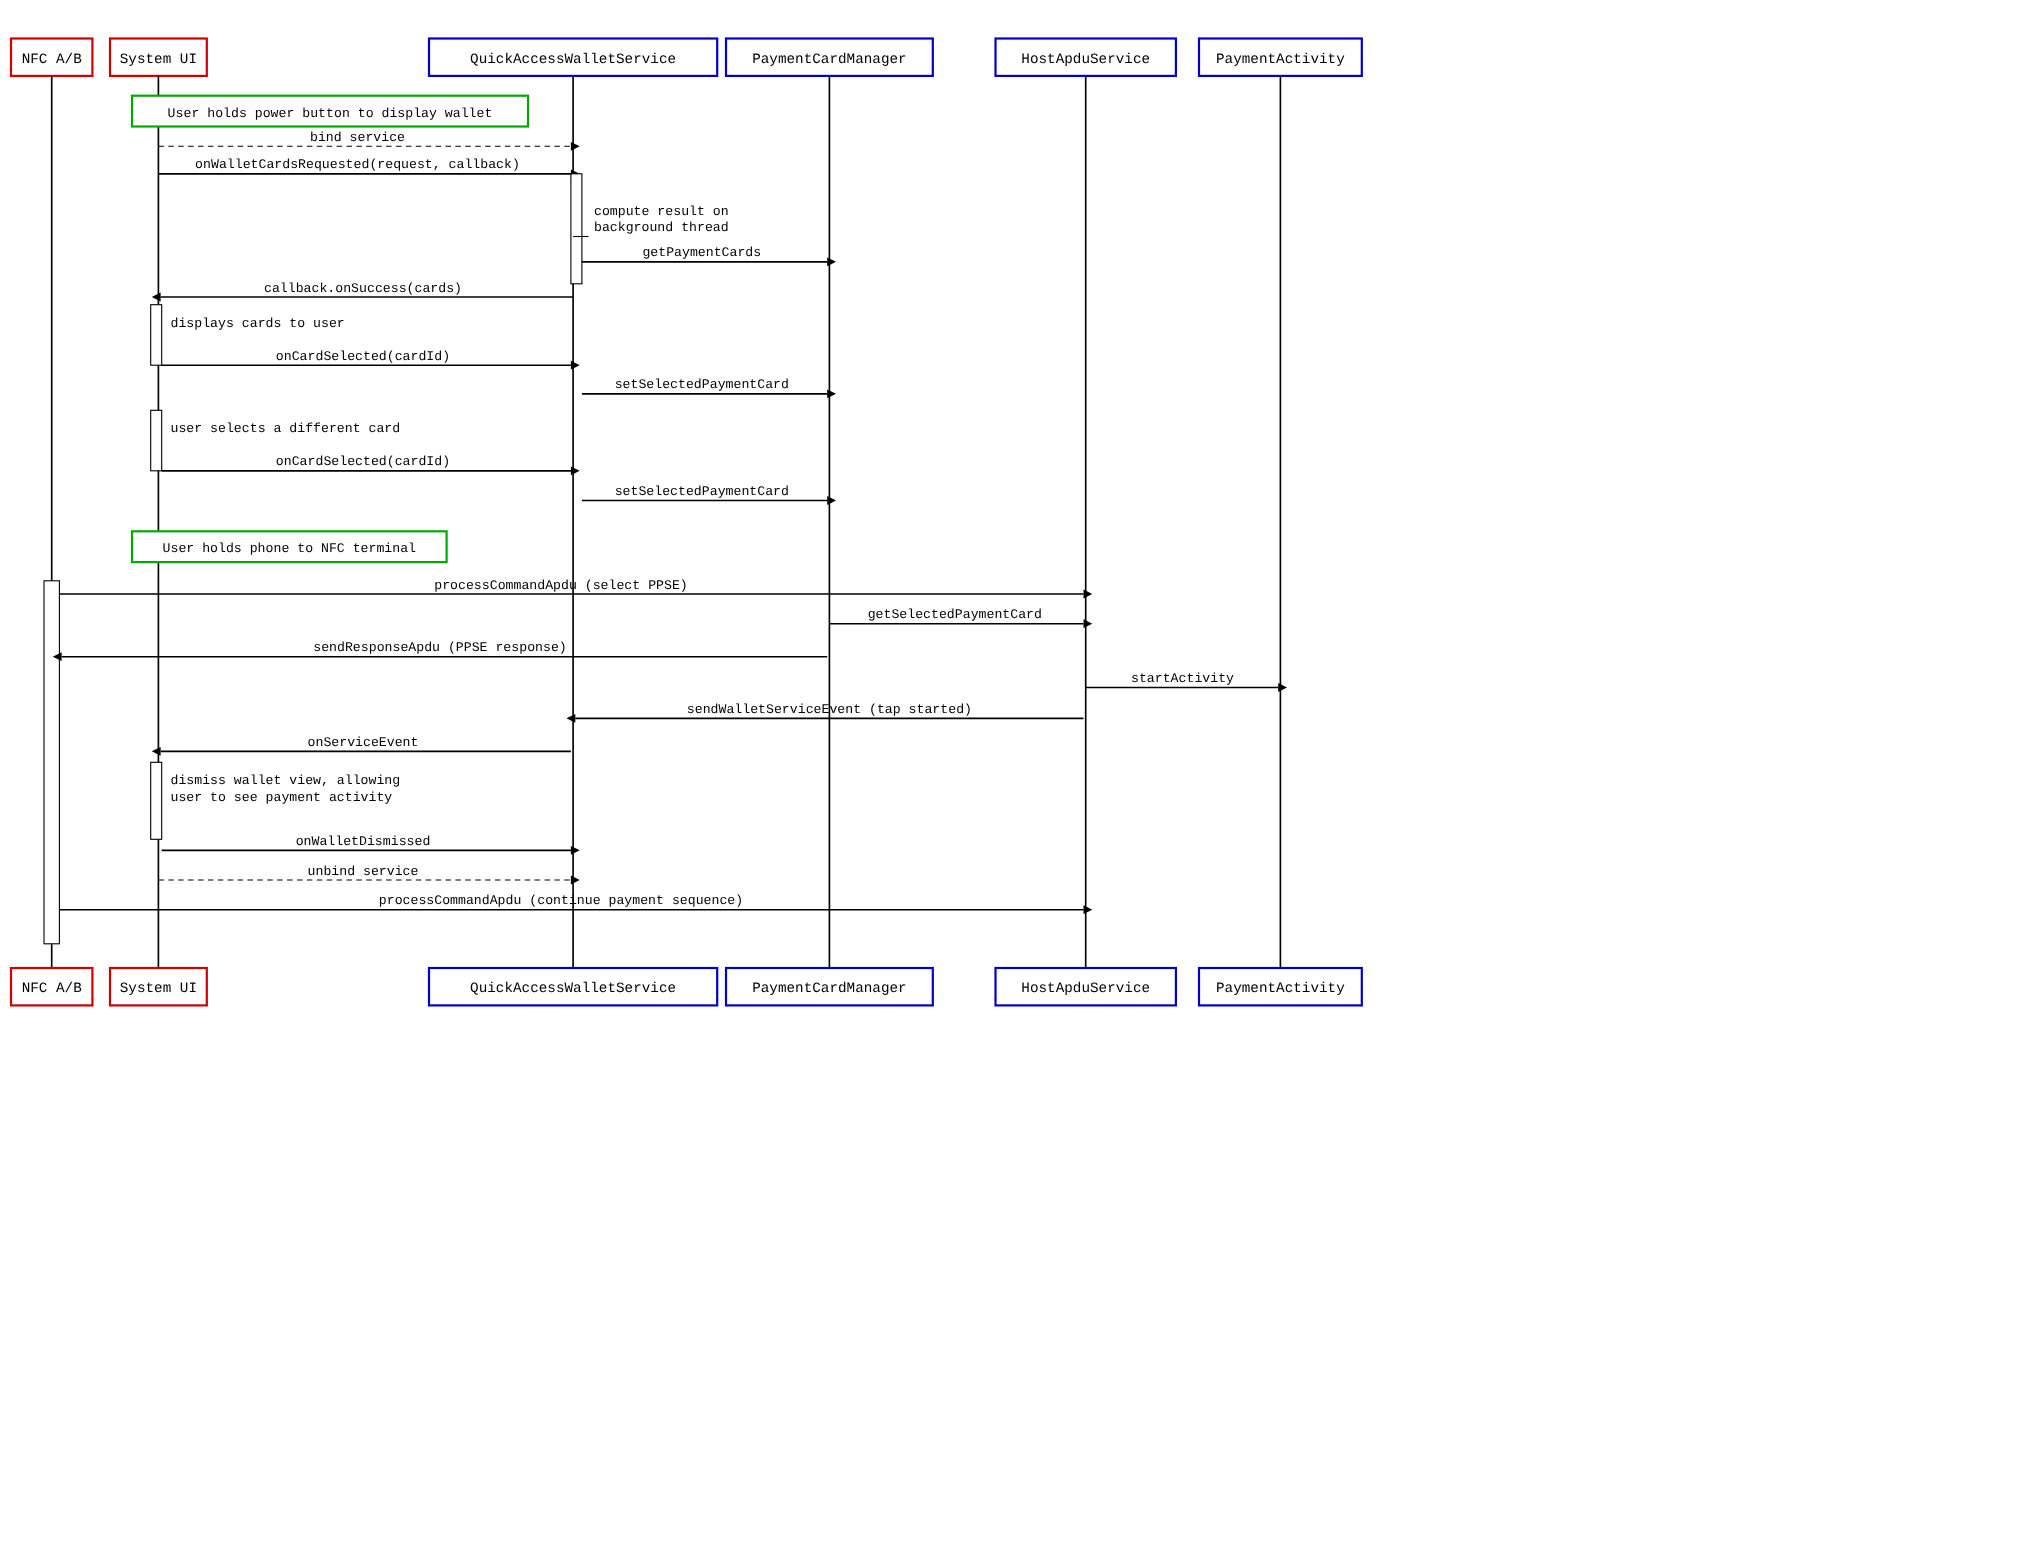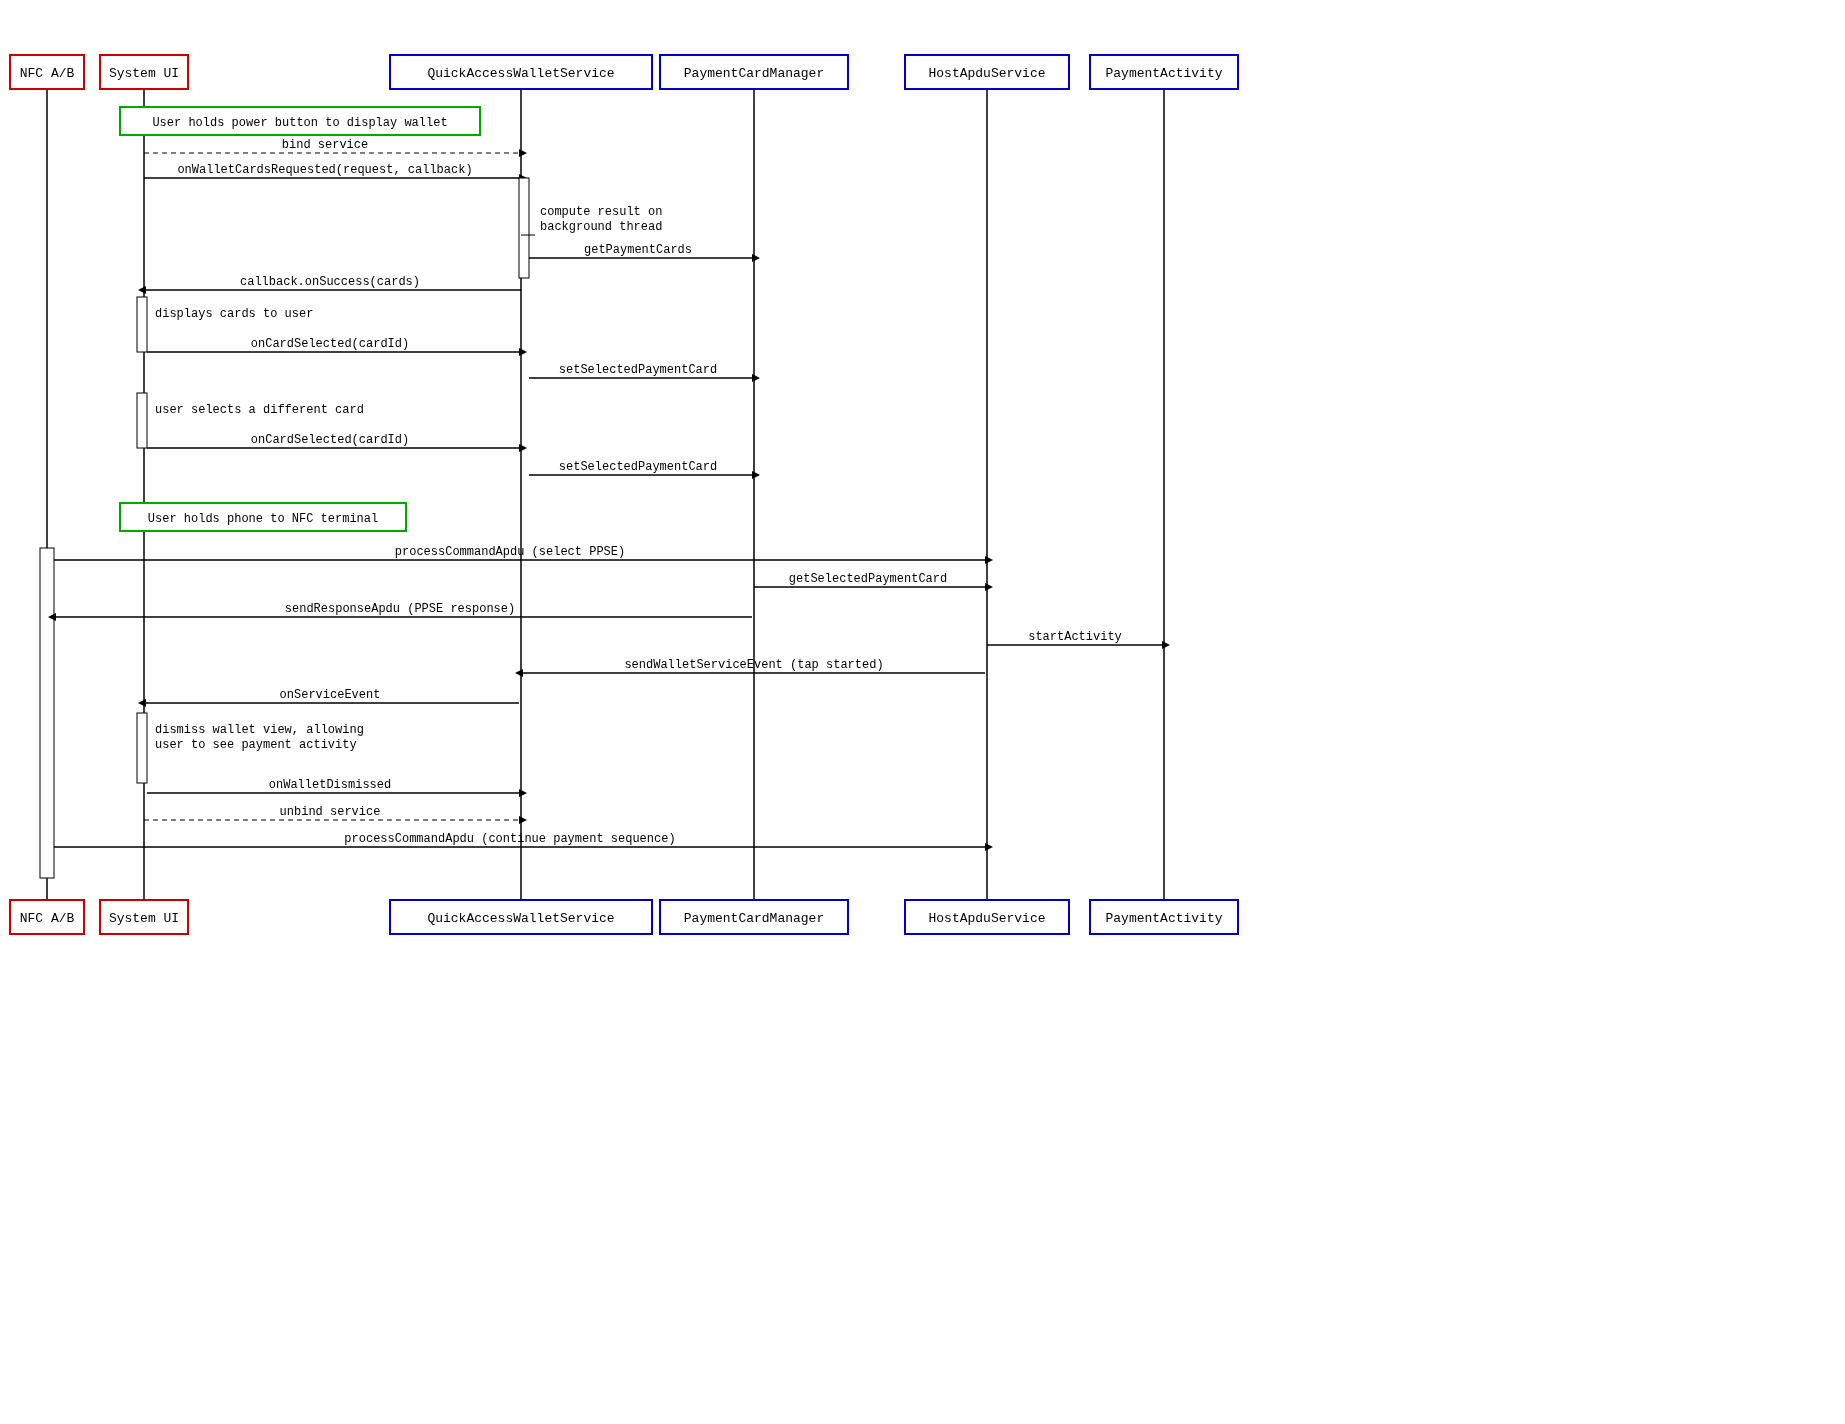--- a/index.html
+++ b/index.html
@@ -10,21 +10,20 @@
       width: 1245px;
       min-height: 900px;
       position: relative;
       overflow-x: auto;
     }
     .diagram-container {
       position: relative;
       width: 1245px;
       min-height: 950px;
       padding: 20px;
-      margin-top: 20px;
     }
 
     svg.diagram {
       position: absolute;
       top: 0;
       left: 0;
       width: 100%;
       height: 100%;
       overflow: visible;
     }

